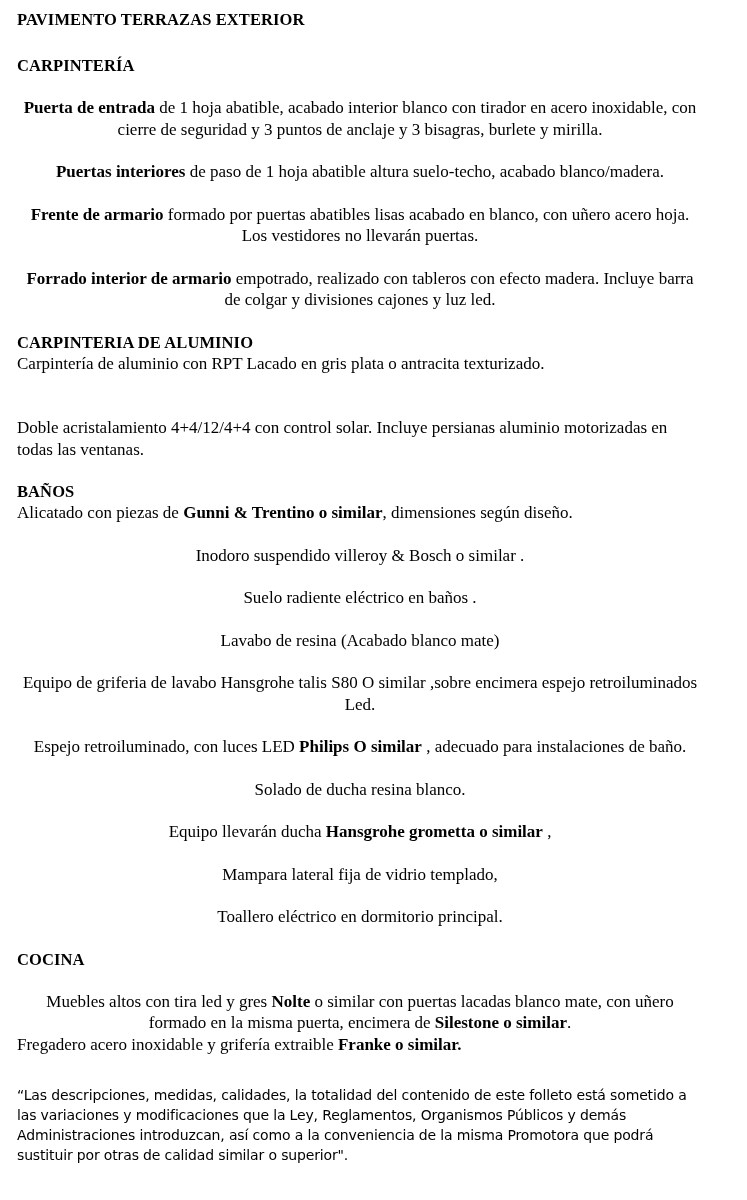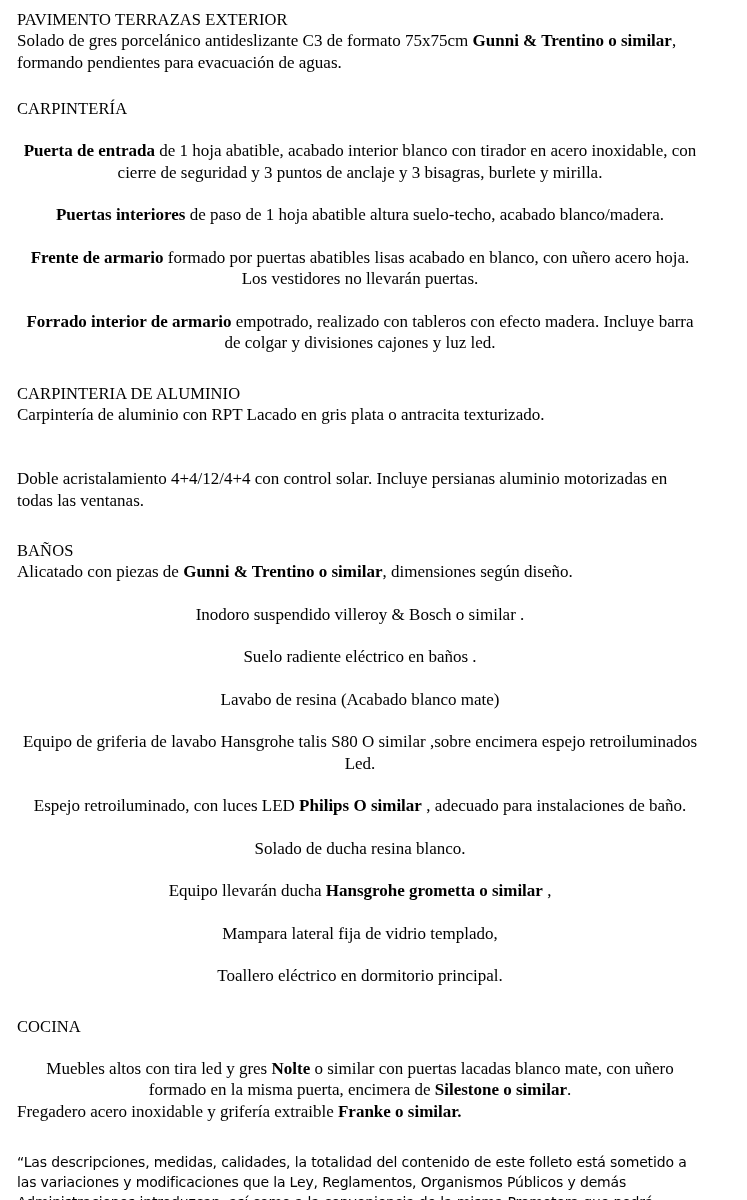--- a/index.html
+++ b/index.html
@@ -19,27 +19,27 @@
   }
   .page {
     box-sizing: border-box;
     width: 747px;
     height: 1200px;
     padding: 9px 40px 0 17px;
   }
   
   .heading {
     font-size: 16.5px;
-    font-weight: normal;
+    font-weight: bold;
     line-height: 21px;
     letter-spacing: 0.1px;
     margin: 0;
     white-space: nowrap;
   }
-  .heading.gap-above   { margin-top: 29px; }
+  .heading.gap-above   { margin-top: 21px; }
   .heading.gap-above-l { margin-top: 25px; }
   
   .para {
     font-size: 17px;
     line-height: 21.5px;
     margin: 0;
     text-align: left;
     max-width: 686px;
   }
   .para.tight  { margin-top: 0; }
@@ -56,23 +56,20 @@
     max-width: 700px;
     color: #000000;
   }
 </style>
 </head>
 <body>
 
 <div class="page">
 
   <h2 class="heading">PAVIMENTO TERRAZAS EXTERIOR</h2>
-  <p class="para tight">
-    <span>Solado de gres porcelánico antideslizante C3 de formato 75x75cm </span><b>Gunni &amp; Trentino o similar</b><span>, formando pendientes para evacuación de aguas.</span>
-  </p>
 
   <h2 class="heading gap-above-l">CARPINTERÍA</h2>
 
   <p class="para sp">
     <b>Puerta de entrada</b><span> de 1 hoja abatible, acabado interior blanco con tirador en acero inoxidable, con cierre de seguridad y 3 puntos de anclaje y 3 bisagras, burlete y mirilla.</span>
   </p>
 
   <p class="para sp">
     <b>Puertas interiores</b><span> de paso de 1 hoja abatible altura suelo-techo, acabado blanco/madera.</span>
   </p>

